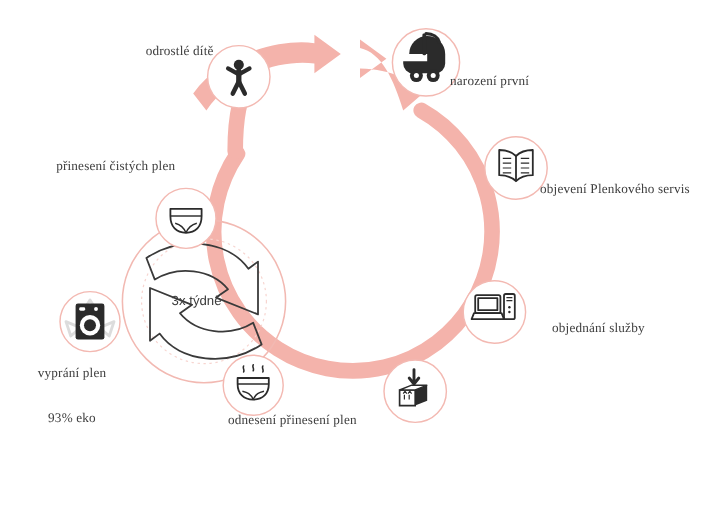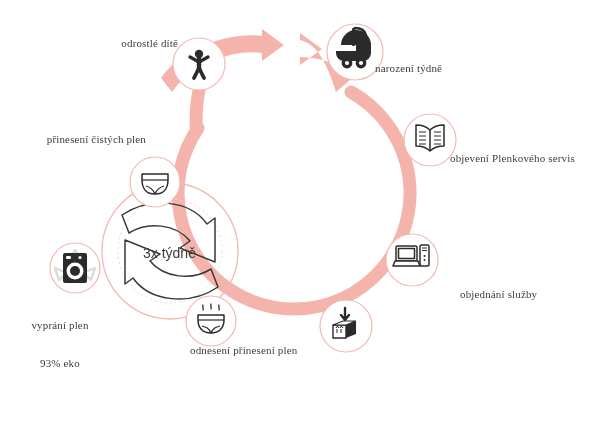--- a/index.html
+++ b/index.html
@@ -19,21 +19,21 @@
     line-height:12.5px;
     color:#3d3d3d;
     white-space:pre;
     letter-spacing:.15px;
     font-family:Liberation Serif, serif;
   }
   .label.c{text-align:center;}
   .label.r{text-align:right;}
   .center-label{
     position:absolute;
-    font-size:14px;
+    font-size:11px;
     color:#3d3d3d;
     white-space:nowrap;
   }
 </style>
 </head>
 <body>
 
 <div id="stage">
 
   <svg id="diagram-svg" viewBox="0 0 600 424">
@@ -175,31 +175,31 @@
         <circle cx="75" cy="271" r="8.5" fill="#ffffff"></circle>
         <circle cx="75" cy="271" r="5" fill="#2b2b2b"></circle>
         <rect x="66" y="256" width="5" height="3" rx="1.2" fill="#ffffff"></rect>
         <circle cx="80" cy="257.5" r="1.6" fill="#ffffff"></circle>
       </g>
     </g>
   </svg>
 
   <div class="label r" style="left:60px;top:37px;width:118px;">odrostlé dítě</div>
 
-  <div class="label" style="left:375px;top:62px;width:160px;">narození týdně</div>
+  <div class="label" style="left:375px;top:62px;width:160px;">narození první</div>
 
   <div class="label" style="left:450px;top:152px;width:160px;">objevení Plenkového servis</div>
 
-  <div class="label" style="left:460px;top:288px;width:140px;">objednání služby</div>
+  <div class="label" style="left:460px;top:268px;width:140px;">objednání služby</div>
 
 
   <div class="label r" style="left:20px;top:133px;width:126px;">přinesení čistých plen</div>
 
   <div class="label" style="left:190px;top:344px;width:180px;">odnesení přinesení plen</div>
 
-  <div class="label c" style="left:10px;top:294px;width:100px;">
+  <div class="label c" style="left:10px;top:280px;width:100px;">
     <div>vyprání plen</div>
     <div>93% eko</div>
   </div>
 
   <div class="center-label" style="left:143px;top:245px;">3x týdně</div>
 
 </div>
 
 </body></html>

